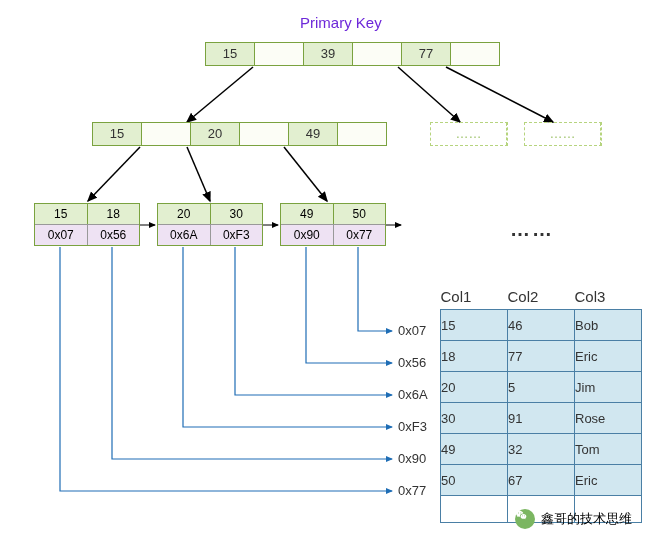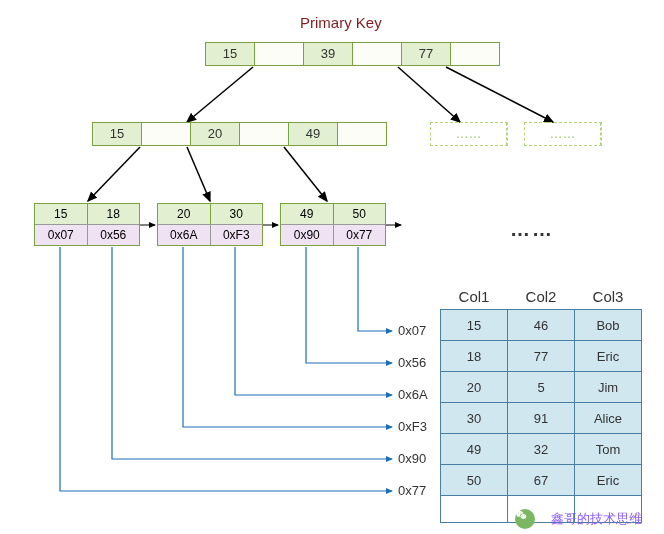--- a/index.html
+++ b/index.html
@@ -1,19 +1,19 @@
 <!DOCTYPE html>
 <html><head>
 <meta charset="utf-8">
 <style>
 html,body{margin:0;padding:0;font-family:Arial,"Microsoft YaHei",sans-serif;font-size:13px;background:#fff}
 .stage{position:relative;width:664px;height:534px;overflow:hidden}
 svg{position:absolute;left:0;top:0;width:664px;height:534px;pointer-events:none}
 
-.title{position:absolute;font-size:15px;color:#7f1d1d}
+.title{position:absolute;font-size:15px;color:#6d28d9}
 
 .node5{position:absolute;display:flex;border:1px solid #7aa23f}
 .node5 .cell{width:48px;height:22px;line-height:22px;text-align:center;border-right:1px solid #7aa23f;font-size:13px;color:#333}
 .node5 .cell:last-child{border-right:none}
 .node5 .f{background:#e2efd0}
 .node5 .e{background:#fcfdf6}
 
 .ghost{position:absolute;display:flex;border:1px dashed #b6d47e}
 .ghost .cell{width:48px;height:22px;line-height:22px;text-align:center;border-right:1px dashed #b6d47e;font-size:13px;color:#9ec26a}
 
@@ -21,27 +21,27 @@
 .leaf .row{display:flex;height:20px}
 .leaf .row div{flex:1;text-align:center;line-height:20px;font-size:12px;border-right:1px solid #999}
 .leaf .row div:last-child{border-right:none}
 .leaf .krow{background:#e2efd0}
 .leaf .krow div{border-right-color:#7aa23f}
 .leaf .prow{background:#eee2f3;border-top:1px solid #999}
 
 .dots{position:absolute;font-size:20px;font-weight:bold;color:#333;letter-spacing:2px}
 
 .tbl{position:absolute;border-collapse:collapse}
-.tbl th,.tbl td{border:1px solid #4a7fa5;text-align:center;padding:0}
+.tbl th,.tbl td{border:1px solid #4a7fa5;text-align:left;padding:0}
 .tbl th{background:transparent;border:none;font-weight:normal;font-size:15px;color:#333;padding-bottom:4px;width:66px}
 .tbl td{background:#d1e7f0;width:66px;height:30px;font-size:13px;color:#333}
 .tbl .emptyrow td{background:#fff;height:26px}
 
 .plabel{position:absolute;font-size:13px;color:#333}
-.wm{position:absolute;color:#8b5cf6;font-size:13px;display:flex;align-items:center;gap:16px}
+.wm{position:absolute;color:#000000;font-size:13px;display:flex;align-items:center;gap:6px}
 .wm .ico{width:20px;height:20px;border-radius:50%;background:#7bb661;display:flex;align-items:center;justify-content:center}
 .wm .ico svg{width:14px;height:14px;fill:#fff}
 </style>
 </head>
 <body>
 <div class="stage">
 
 <svg viewBox="0 0 664 534">
 <defs>
 <marker id="ah" markerWidth="8" markerHeight="8" refX="6" refY="3" orient="auto">
@@ -164,21 +164,21 @@
           <td>Eric</td>
         </tr>
 <tr>
           <td>20</td>
           <td>5</td>
           <td>Jim</td>
         </tr>
 <tr>
           <td>30</td>
           <td>91</td>
-          <td>Alice</td>
+          <td>Rose</td>
         </tr>
 <tr>
           <td>49</td>
           <td>32</td>
           <td>Tom</td>
         </tr>
 <tr>
           <td>50</td>
           <td>67</td>
           <td>Eric</td>

